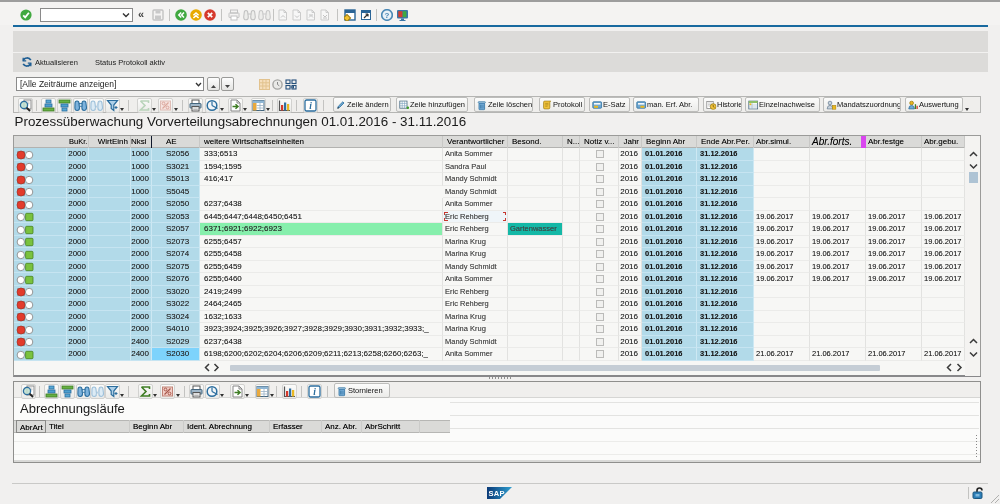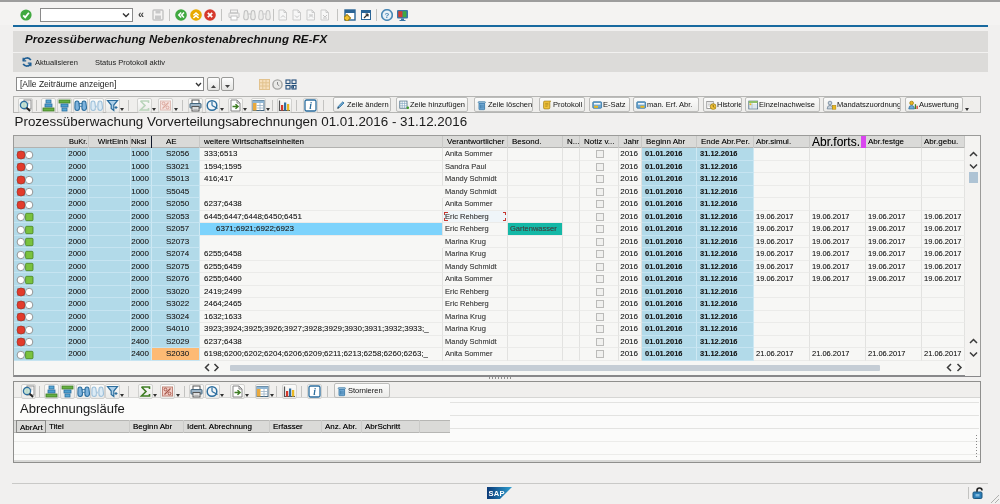--- a/index.html
+++ b/index.html
@@ -92,21 +92,20 @@
       </svg></div>
 <div style="position:absolute;left:396px;top:9px;line-height:0"><svg width="13" height="12" viewBox="0 0 13 12">
         <rect x="1" y="1" width="11" height="8.5" rx="1" fill="#3a76a8"></rect>
         <rect x="2.3" y="2.2" width="4.2" height="6" fill="#d23f31"></rect>
         <rect x="6.8" y="2.2" width="3.6" height="6" fill="#41a940"></rect>
         <rect x="5" y="9.5" width="3" height="1.5" fill="#3a76a8"></rect>
         <rect x="3.5" y="11" width="6" height="1" fill="#3a76a8"></rect>
       </svg></div>
 <div class="abs" style="left:13px;top:25px;width:975px;height:2px;background:#18699f"></div>
 <div class="abs" style="left:13px;top:31px;width:975px;height:41px;background:#dcdbd9"></div>
-<div class="abs" style="left:25px;top:32.5px;font-size:11.5px;font-weight:bold;font-style:italic;color:#111;letter-spacing:0.1px">Prozessüberwachung Nebenkostenabrechnung RE-FX</div>
 <div class="abs" style="left:13px;top:52px;width:975px;height:1px;background:#f2f1f0"></div>
 <div style="position:absolute;left:21px;top:56px;line-height:0"><svg width="12" height="12" viewBox="0 0 12 12">
         <path d="M9.8 4.2 A4.2 4.2 0 0 0 2.2 4.6" fill="none" stroke="#1f5e93" stroke-width="1.7"></path>
         <path d="M2.2 7.8 A4.2 4.2 0 0 0 9.8 7.4" fill="none" stroke="#1f5e93" stroke-width="1.7"></path>
         <path d="M2.2 1.8 V4.8 H5.2" fill="none" stroke="#1f5e93" stroke-width="1.3"></path>
         <path d="M9.8 10.2 V7.2 H6.8" fill="none" stroke="#1f5e93" stroke-width="1.3"></path>
       </svg></div>
 <div class="abs" style="left:35px;top:58px;font-size:7.5px;color:#222">Aktualisieren</div>
 <div class="abs" style="left:95px;top:58px;font-size:7.5px;color:#222">Status Protokoll aktiv</div>
 <div class="abs" style="left:16px;top:77px;width:188px;height:14px;background:#fff;border:1px solid #8a8a8a"></div>
@@ -293,38 +292,38 @@
           <path d="M1.5 11 Q1.5 6.5 5 6.5 Q8.5 6.5 8.5 11 Z" fill="#c8d4de" stroke="#6e8296"></path>
           <rect x="8" y="6.5" width="4.5" height="5" fill="#e9b821" stroke="#a07c10" stroke-width="0.7"></rect>
         </svg></span>Mandatszuordnung</div>
 <div class="abs" style="left:905px;top:97px;width:58px;height:15px;border:1px solid #bdbdbb;border-radius:2px;background:linear-gradient(#fcfcfb,#ebebe9);display:flex;align-items:center;padding:0 1px 0 2px;font-size:7.5px;color:#111;white-space:nowrap;overflow:hidden"><span style="line-height:0;margin-right:1px;flex:none;width:10px;height:12px;transform:scale(0.8);transform-origin:left center"><svg width="13" height="12" viewBox="0 0 13 12">
           <circle cx="4.5" cy="3.5" r="2.3" fill="#e9b821" stroke="#a07c10"></circle>
           <path d="M1 11 Q1 6.5 4.5 6.5 Q8 6.5 8 11 Z" fill="#6fa8d2" stroke="#2c6e9e"></path>
           <rect x="8.5" y="5" width="1.6" height="6" fill="#3f7d24"></rect>
           <rect x="10.6" y="7" width="1.6" height="4" fill="#d5392c"></rect>
         </svg></span>Auswertung</div>
 <div style="position:absolute;left:965px;top:108px;width:0;height:0;border-left:2.5px solid transparent;border-right:2.5px solid transparent;border-top:3.5px solid #333"></div>
-<div class="abs" style="left:14.5px;top:114px;font-size:13.4px;color:#1a1a1a">Prozessüberwachung Vorverteilungsabrechnungen 01.01.2016 - 31.12.2016</div>
+<div class="abs" style="left:14.5px;top:114px;font-size:13.4px;color:#1a1a1a">Prozessüberwachung Vorverteilungsabrechnungen 01.01.2016 - 31.11.2016</div>
 <div class="abs" style="left:13px;top:135px;width:968px;height:242px;background:#f7f7f5;border:1px solid #9b9b99;border-bottom:2px solid #88888a"></div>
 <div class="abs" style="left:14px;top:136px;width:951px;height:12px;background:#dadad8;border-bottom:1px solid #b2b2b0"></div>
 <div class="cell" style="left:14px;top:152px;width:53px;height:12px;font-size:8px;color:#000;line-height:12px;text-shadow:0 0 0.3px rgba(0,0,0,0.3);border-right:1px solid #c8c8c6;padding-left:4px;padding-left:5px;">Status VVAE</div>
 <div class="cell" style="left:67px;top:136px;width:22px;height:12px;font-size:7.5px;color:#000;line-height:12px;text-shadow:0 0 0.3px rgba(0,0,0,0.3);border-right:1px solid #c8c8c6;padding-left:2px;">BuKr.</div>
 <div class="cell" style="left:89px;top:136px;width:42px;height:12px;font-size:8px;color:#000;line-height:12px;text-shadow:0 0 0.3px rgba(0,0,0,0.3);border-right:1px solid #c8c8c6;text-align:right;padding-right:2px;">WirtEinh</div>
 <div class="cell" style="left:131px;top:136px;width:21px;height:12px;font-size:8px;color:#000;line-height:12px;text-shadow:0 0 0.3px rgba(0,0,0,0.3);border-right:1px solid #0f172a;text-align:right;padding-right:16px;">Nksl</div>
 <div class="cell" style="left:152px;top:136px;width:48px;height:12px;font-size:8px;color:#000;line-height:12px;text-shadow:0 0 0.3px rgba(0,0,0,0.3);border-right:1px solid #c8c8c6;padding-left:14px;">AE</div>
 <div class="cell" style="left:200px;top:136px;width:243px;height:12px;font-size:8px;color:#000;line-height:12px;text-shadow:0 0 0.3px rgba(0,0,0,0.3);border-right:1px solid #c8c8c6;padding-left:4px;">weitere Wirtschaftseinheiten</div>
 <div class="cell" style="left:443px;top:136px;width:65px;height:12px;font-size:8px;color:#000;line-height:12px;text-shadow:0 0 0.3px rgba(0,0,0,0.3);border-right:1px solid #c8c8c6;padding-left:4px;">Verantwortlicher</div>
 <div class="cell" style="left:508px;top:136px;width:55px;height:12px;font-size:8px;color:#000;line-height:12px;text-shadow:0 0 0.3px rgba(0,0,0,0.3);border-right:1px solid #c8c8c6;padding-left:4px;">Besond.</div>
 <div class="cell" style="left:563px;top:136px;width:17px;height:12px;font-size:8px;color:#000;line-height:12px;text-shadow:0 0 0.3px rgba(0,0,0,0.3);border-right:1px solid #c8c8c6;padding-left:4px;">N...</div>
 <div class="cell" style="left:580px;top:136px;width:39px;height:12px;font-size:8px;color:#000;line-height:12px;text-shadow:0 0 0.3px rgba(0,0,0,0.3);border-right:1px solid #c8c8c6;padding-left:4px;">Notiz v...</div>
 <div class="cell" style="left:619px;top:136px;width:23px;height:12px;font-size:8px;color:#000;line-height:12px;text-shadow:0 0 0.3px rgba(0,0,0,0.3);border-right:1px solid #c8c8c6;text-align:right;padding-right:2px;">Jahr</div>
 <div class="cell" style="left:642px;top:136px;width:55px;height:12px;font-size:8px;color:#000;line-height:12px;text-shadow:0 0 0.3px rgba(0,0,0,0.3);border-right:1px solid #c8c8c6;padding-left:4px;">Beginn Abr</div>
 <div class="cell" style="left:697px;top:136px;width:57px;height:12px;font-size:8px;color:#000;line-height:12px;text-shadow:0 0 0.3px rgba(0,0,0,0.3);border-right:1px solid #c8c8c6;padding-left:4px;">Ende Abr.Per.</div>
 <div class="cell" style="left:754px;top:136px;width:56px;height:12px;font-size:8px;color:#000;line-height:12px;text-shadow:0 0 0.3px rgba(0,0,0,0.3);border-right:1px solid #c8c8c6;padding-left:2px;">Abr.simul.</div>
-<div class="cell" style="left:810px;top:136px;width:56px;height:12px;font-size:12px;color:#000;line-height:12px;text-shadow:0 0 0.3px rgba(0,0,0,0.3);border-right:5px solid #d946ef;padding-left:2px;">Abr.forts.</div>
+<div class="cell" style="left:810px;top:136px;width:56px;height:12px;font-size:10px;color:#000;line-height:12px;text-shadow:0 0 0.3px rgba(0,0,0,0.3);border-right:5px solid #d946ef;padding-left:2px;font-style:italic;">Abr.forts.</div>
 <div class="cell" style="left:866px;top:136px;width:56px;height:12px;font-size:8px;color:#000;line-height:12px;text-shadow:0 0 0.3px rgba(0,0,0,0.3);border-right:1px solid #c8c8c6;padding-left:2px;">Abr.festge</div>
 <div class="cell" style="left:922px;top:136px;width:43px;height:12px;font-size:8px;color:#000;line-height:12px;text-shadow:0 0 0.3px rgba(0,0,0,0.3);border-right:1px solid #c8c8c6;padding-left:2px;">Abr.gebu.</div>
 <div class="cell" style="left:14px;top:148.00px;width:53px;height:12.53px;background:#b2dae9;border-bottom:1px solid #c6e4f1;border-right:1px solid #cde8f3;font-size:8px;line-height:12.53px;color:#2b2b2b;text-shadow:0 0 0.4px rgba(0,0,0,0.45);">
       <span style="position:absolute;left:2px;top:1.5px;line-height:0"><svg width="19" height="10" viewBox="0 0 19 10">
           <path d="M1.6 2.6 V1.6 H2.6 M7.4 1.6 H8.4 V2.6 M8.4 7.4 V8.4 H7.4 M2.6 8.4 H1.6 V7.4" fill="none" stroke="#666" stroke-width="0.7"></path>
           <circle cx="5" cy="5" r="4" fill="#e23b2c" stroke="#a32d1f" stroke-width="0.7"></circle>
           <circle cx="13.1" cy="5" r="3.7" fill="#fff" stroke="#8a8a8a" stroke-width="0.9"></circle>
         </svg></span>
     </div>
 <div class="cell" style="left:67px;top:148.00px;width:22px;height:12.53px;background:#b2dae9;border-bottom:1px solid #c6e4f1;border-right:1px solid #cde8f3;font-size:8px;line-height:12.53px;color:#2b2b2b;text-shadow:0 0 0.4px rgba(0,0,0,0.45);text-align:right;padding-right:2px;">2000</div>
@@ -471,21 +470,21 @@
 <div class="cell" style="left:14px;top:223.18px;width:53px;height:12.53px;background:#b2dae9;border-bottom:1px solid #c6e4f1;border-right:1px solid #cde8f3;font-size:8px;line-height:12.53px;color:#2b2b2b;text-shadow:0 0 0.4px rgba(0,0,0,0.45);">
       <span style="position:absolute;left:2px;top:1.5px;line-height:0"><svg width="19" height="10" viewBox="0 0 19 10">
           <circle cx="4.8" cy="5" r="3.7" fill="#fff" stroke="#8a8a8a" stroke-width="0.9"></circle>
           <rect x="9.6" y="1.3" width="7.4" height="7.4" rx="1" fill="#7ac23e" stroke="#46821f" stroke-width="0.8"></rect>
         </svg></span>
     </div>
 <div class="cell" style="left:67px;top:223.18px;width:22px;height:12.53px;background:#b2dae9;border-bottom:1px solid #c6e4f1;border-right:1px solid #cde8f3;font-size:8px;line-height:12.53px;color:#2b2b2b;text-shadow:0 0 0.4px rgba(0,0,0,0.45);text-align:right;padding-right:2px;">2000</div>
 <div class="cell" style="left:89px;top:223.18px;width:42px;height:12.53px;background:#b2dae9;border-bottom:1px solid #c6e4f1;border-right:1px solid #cde8f3;font-size:8px;line-height:12.53px;color:#2b2b2b;text-shadow:0 0 0.4px rgba(0,0,0,0.45);"></div>
 <div class="cell" style="left:131px;top:223.18px;width:21px;height:12.53px;background:#b2dae9;border-bottom:1px solid #c6e4f1;border-right:1px solid #cde8f3;font-size:8px;line-height:12.53px;color:#2b2b2b;text-shadow:0 0 0.4px rgba(0,0,0,0.45);text-align:right;padding-right:2px;">2000</div>
 <div class="cell" style="left:152px;top:223.18px;width:48px;height:12.53px;background:#b2dae9;border-bottom:1px solid #c6e4f1;border-right:1px solid #cde8f3;font-size:8px;line-height:12.53px;color:#2b2b2b;text-shadow:0 0 0.4px rgba(0,0,0,0.45);padding-left:14px;">S2057</div>
-<div class="cell" style="left:200px;top:223.18px;width:243px;height:12.53px;background:#7dd3fc;border-bottom:1px solid #ebebe9;border-right:1px solid #e2e2e0;font-size:8px;line-height:12.53px;color:#2b2b2b;text-shadow:0 0 0.4px rgba(0,0,0,0.45);padding-left:16px;">6371;6921;6922;6923</div>
+<div class="cell" style="left:200px;top:223.18px;width:243px;height:12.53px;background:#86efac;border-bottom:1px solid #ebebe9;border-right:1px solid #e2e2e0;font-size:8px;line-height:12.53px;color:#2b2b2b;text-shadow:0 0 0.4px rgba(0,0,0,0.45);padding-left:4px;">6371;6921;6922;6923</div>
 <div class="cell" style="left:443px;top:223.18px;width:65px;height:12.53px;background:#f7f7f5;border-bottom:1px solid #ebebe9;border-right:1px solid #e2e2e0;font-size:7.5px;line-height:12.53px;color:#2b2b2b;text-shadow:0 0 0.4px rgba(0,0,0,0.45);padding-left:2px;color:#4c4c4c;">Eric Rehberg</div>
 <div class="cell" style="left:508px;top:223.18px;width:55px;height:12.53px;background:#14b8a6;border-bottom:1px solid #ebebe9;border-right:1px solid #e2e2e0;font-size:7.5px;line-height:12.53px;color:#2b2b2b;text-shadow:0 0 0.4px rgba(0,0,0,0.45);padding-left:2px;color:#4c4c4c;">Gartenwasser</div>
 <div class="cell" style="left:563px;top:223.18px;width:17px;height:12.53px;background:#f7f7f5;border-bottom:1px solid #ebebe9;border-right:1px solid #e2e2e0;font-size:8px;line-height:12.53px;color:#2b2b2b;text-shadow:0 0 0.4px rgba(0,0,0,0.45);"></div>
 <div class="cell" style="left:580px;top:223.18px;width:39px;height:12.53px;background:#f7f7f5;border-bottom:1px solid #ebebe9;border-right:1px solid #e2e2e0;font-size:8px;line-height:12.53px;color:#2b2b2b;text-shadow:0 0 0.4px rgba(0,0,0,0.45);">
       <span style="position:absolute;left:16px;top:2px;width:8px;height:8px;background:#f1f1ef;border:1px solid #bbbbb9"></span>
     </div>
 <div class="cell" style="left:619px;top:223.18px;width:23px;height:12.53px;background:#f7f7f5;border-bottom:1px solid #ebebe9;border-right:1px solid #e2e2e0;font-size:8px;line-height:12.53px;color:#2b2b2b;text-shadow:0 0 0.4px rgba(0,0,0,0.45);text-align:right;padding-right:3px;">2016</div>
 <div class="cell" style="left:642px;top:223.18px;width:55px;height:12.53px;background:#b2dae9;border-bottom:1px solid #c6e4f1;border-right:1px solid #cde8f3;font-size:7.5px;line-height:12.53px;color:#2b2b2b;text-shadow:0 0 0.4px rgba(0,0,0,0.45);padding-left:3px;font-weight:bold;color:#1c1c1c;">01.01.2016</div>
 <div class="cell" style="left:697px;top:223.18px;width:57px;height:12.53px;background:#b2dae9;border-bottom:1px solid #c6e4f1;border-right:1px solid #cde8f3;font-size:7.5px;line-height:12.53px;color:#2b2b2b;text-shadow:0 0 0.4px rgba(0,0,0,0.45);padding-left:3px;font-weight:bold;color:#1c1c1c;">31.12.2016</div>
 <div class="cell" style="left:754px;top:223.18px;width:56px;height:12.53px;background:#f7f7f5;border-bottom:1px solid #ebebe9;border-right:1px solid #e2e2e0;font-size:7.5px;line-height:12.53px;color:#2b2b2b;text-shadow:0 0 0.4px rgba(0,0,0,0.45);padding-left:2px;">19.06.2017</div>
@@ -495,20 +494,21 @@
 <div class="cell" style="left:14px;top:235.71px;width:53px;height:12.53px;background:#b2dae9;border-bottom:1px solid #c6e4f1;border-right:1px solid #cde8f3;font-size:8px;line-height:12.53px;color:#2b2b2b;text-shadow:0 0 0.4px rgba(0,0,0,0.45);">
       <span style="position:absolute;left:2px;top:1.5px;line-height:0"><svg width="19" height="10" viewBox="0 0 19 10">
           <circle cx="4.8" cy="5" r="3.7" fill="#fff" stroke="#8a8a8a" stroke-width="0.9"></circle>
           <rect x="9.6" y="1.3" width="7.4" height="7.4" rx="1" fill="#7ac23e" stroke="#46821f" stroke-width="0.8"></rect>
         </svg></span>
     </div>
 <div class="cell" style="left:67px;top:235.71px;width:22px;height:12.53px;background:#b2dae9;border-bottom:1px solid #c6e4f1;border-right:1px solid #cde8f3;font-size:8px;line-height:12.53px;color:#2b2b2b;text-shadow:0 0 0.4px rgba(0,0,0,0.45);text-align:right;padding-right:2px;">2000</div>
 <div class="cell" style="left:89px;top:235.71px;width:42px;height:12.53px;background:#b2dae9;border-bottom:1px solid #c6e4f1;border-right:1px solid #cde8f3;font-size:8px;line-height:12.53px;color:#2b2b2b;text-shadow:0 0 0.4px rgba(0,0,0,0.45);"></div>
 <div class="cell" style="left:131px;top:235.71px;width:21px;height:12.53px;background:#b2dae9;border-bottom:1px solid #c6e4f1;border-right:1px solid #cde8f3;font-size:8px;line-height:12.53px;color:#2b2b2b;text-shadow:0 0 0.4px rgba(0,0,0,0.45);text-align:right;padding-right:2px;">2000</div>
 <div class="cell" style="left:152px;top:235.71px;width:48px;height:12.53px;background:#b2dae9;border-bottom:1px solid #c6e4f1;border-right:1px solid #cde8f3;font-size:8px;line-height:12.53px;color:#2b2b2b;text-shadow:0 0 0.4px rgba(0,0,0,0.45);padding-left:14px;">S2073</div>
+<div class="cell" style="left:200px;top:235.71px;width:243px;height:12.53px;background:#f7f7f5;border-bottom:1px solid #ebebe9;border-right:1px solid #e2e2e0;font-size:8px;line-height:12.53px;color:#2b2b2b;text-shadow:0 0 0.4px rgba(0,0,0,0.45);padding-left:4px;">6255;6457</div>
 <div class="cell" style="left:443px;top:235.71px;width:65px;height:12.53px;background:#f7f7f5;border-bottom:1px solid #ebebe9;border-right:1px solid #e2e2e0;font-size:7.5px;line-height:12.53px;color:#2b2b2b;text-shadow:0 0 0.4px rgba(0,0,0,0.45);padding-left:2px;color:#4c4c4c;">Marina Krug</div>
 <div class="cell" style="left:508px;top:235.71px;width:55px;height:12.53px;background:#f7f7f5;border-bottom:1px solid #ebebe9;border-right:1px solid #e2e2e0;font-size:7.5px;line-height:12.53px;color:#2b2b2b;text-shadow:0 0 0.4px rgba(0,0,0,0.45);padding-left:2px;color:#4c4c4c;"></div>
 <div class="cell" style="left:563px;top:235.71px;width:17px;height:12.53px;background:#f7f7f5;border-bottom:1px solid #ebebe9;border-right:1px solid #e2e2e0;font-size:8px;line-height:12.53px;color:#2b2b2b;text-shadow:0 0 0.4px rgba(0,0,0,0.45);"></div>
 <div class="cell" style="left:580px;top:235.71px;width:39px;height:12.53px;background:#f7f7f5;border-bottom:1px solid #ebebe9;border-right:1px solid #e2e2e0;font-size:8px;line-height:12.53px;color:#2b2b2b;text-shadow:0 0 0.4px rgba(0,0,0,0.45);">
       <span style="position:absolute;left:16px;top:2px;width:8px;height:8px;background:#f1f1ef;border:1px solid #bbbbb9"></span>
     </div>
 <div class="cell" style="left:619px;top:235.71px;width:23px;height:12.53px;background:#f7f7f5;border-bottom:1px solid #ebebe9;border-right:1px solid #e2e2e0;font-size:8px;line-height:12.53px;color:#2b2b2b;text-shadow:0 0 0.4px rgba(0,0,0,0.45);text-align:right;padding-right:3px;">2016</div>
 <div class="cell" style="left:642px;top:235.71px;width:55px;height:12.53px;background:#b2dae9;border-bottom:1px solid #c6e4f1;border-right:1px solid #cde8f3;font-size:7.5px;line-height:12.53px;color:#2b2b2b;text-shadow:0 0 0.4px rgba(0,0,0,0.45);padding-left:3px;font-weight:bold;color:#1c1c1c;">01.01.2016</div>
 <div class="cell" style="left:697px;top:235.71px;width:57px;height:12.53px;background:#b2dae9;border-bottom:1px solid #c6e4f1;border-right:1px solid #cde8f3;font-size:7.5px;line-height:12.53px;color:#2b2b2b;text-shadow:0 0 0.4px rgba(0,0,0,0.45);padding-left:3px;font-weight:bold;color:#1c1c1c;">31.12.2016</div>
 <div class="cell" style="left:754px;top:235.71px;width:56px;height:12.53px;background:#f7f7f5;border-bottom:1px solid #ebebe9;border-right:1px solid #e2e2e0;font-size:7.5px;line-height:12.53px;color:#2b2b2b;text-shadow:0 0 0.4px rgba(0,0,0,0.45);padding-left:2px;">19.06.2017</div>
@@ -714,21 +714,21 @@
 <div class="cell" style="left:922px;top:335.95px;width:43px;height:12.53px;background:#f7f7f5;border-bottom:1px solid #ebebe9;border-right:1px solid #e2e2e0;font-size:7.5px;line-height:12.53px;color:#2b2b2b;text-shadow:0 0 0.4px rgba(0,0,0,0.45);padding-left:2px;"></div>
 <div class="cell" style="left:14px;top:348.48px;width:53px;height:12.53px;background:#b2dae9;border-bottom:1px solid #c6e4f1;border-right:1px solid #cde8f3;font-size:8px;line-height:12.53px;color:#2b2b2b;text-shadow:0 0 0.4px rgba(0,0,0,0.45);">
       <span style="position:absolute;left:2px;top:1.5px;line-height:0"><svg width="19" height="10" viewBox="0 0 19 10">
           <circle cx="4.8" cy="5" r="3.7" fill="#fff" stroke="#8a8a8a" stroke-width="0.9"></circle>
           <rect x="9.6" y="1.3" width="7.4" height="7.4" rx="1" fill="#7ac23e" stroke="#46821f" stroke-width="0.8"></rect>
         </svg></span>
     </div>
 <div class="cell" style="left:67px;top:348.48px;width:22px;height:12.53px;background:#b2dae9;border-bottom:1px solid #c6e4f1;border-right:1px solid #cde8f3;font-size:8px;line-height:12.53px;color:#2b2b2b;text-shadow:0 0 0.4px rgba(0,0,0,0.45);text-align:right;padding-right:2px;">2000</div>
 <div class="cell" style="left:89px;top:348.48px;width:42px;height:12.53px;background:#b2dae9;border-bottom:1px solid #c6e4f1;border-right:1px solid #cde8f3;font-size:8px;line-height:12.53px;color:#2b2b2b;text-shadow:0 0 0.4px rgba(0,0,0,0.45);"></div>
 <div class="cell" style="left:131px;top:348.48px;width:21px;height:12.53px;background:#b2dae9;border-bottom:1px solid #c6e4f1;border-right:1px solid #cde8f3;font-size:8px;line-height:12.53px;color:#2b2b2b;text-shadow:0 0 0.4px rgba(0,0,0,0.45);text-align:right;padding-right:2px;">2400</div>
-<div class="cell" style="left:152px;top:348.48px;width:48px;height:12.53px;background:#fdba74;border-bottom:1px solid #c6e4f1;border-right:1px solid #cde8f3;font-size:8px;line-height:12.53px;color:#2b2b2b;text-shadow:0 0 0.4px rgba(0,0,0,0.45);padding-left:14px;">S2030</div>
+<div class="cell" style="left:152px;top:348.48px;width:48px;height:12.53px;background:#7dd3fc;border-bottom:1px solid #c6e4f1;border-right:1px solid #cde8f3;font-size:8px;line-height:12.53px;color:#2b2b2b;text-shadow:0 0 0.4px rgba(0,0,0,0.45);padding-left:14px;">S2030</div>
 <div class="cell" style="left:200px;top:348.48px;width:243px;height:12.53px;background:#f7f7f5;border-bottom:1px solid #ebebe9;border-right:1px solid #e2e2e0;font-size:8px;line-height:12.53px;color:#2b2b2b;text-shadow:0 0 0.4px rgba(0,0,0,0.45);padding-left:4px;">6198;6200;6202;6204;6206;6209;6211;6213;6258;6260;6263;_</div>
 <div class="cell" style="left:443px;top:348.48px;width:65px;height:12.53px;background:#f7f7f5;border-bottom:1px solid #ebebe9;border-right:1px solid #e2e2e0;font-size:7.5px;line-height:12.53px;color:#2b2b2b;text-shadow:0 0 0.4px rgba(0,0,0,0.45);padding-left:2px;color:#4c4c4c;">Anita Sommer</div>
 <div class="cell" style="left:508px;top:348.48px;width:55px;height:12.53px;background:#f7f7f5;border-bottom:1px solid #ebebe9;border-right:1px solid #e2e2e0;font-size:7.5px;line-height:12.53px;color:#2b2b2b;text-shadow:0 0 0.4px rgba(0,0,0,0.45);padding-left:2px;color:#4c4c4c;"></div>
 <div class="cell" style="left:563px;top:348.48px;width:17px;height:12.53px;background:#f7f7f5;border-bottom:1px solid #ebebe9;border-right:1px solid #e2e2e0;font-size:8px;line-height:12.53px;color:#2b2b2b;text-shadow:0 0 0.4px rgba(0,0,0,0.45);"></div>
 <div class="cell" style="left:580px;top:348.48px;width:39px;height:12.53px;background:#f7f7f5;border-bottom:1px solid #ebebe9;border-right:1px solid #e2e2e0;font-size:8px;line-height:12.53px;color:#2b2b2b;text-shadow:0 0 0.4px rgba(0,0,0,0.45);">
       <span style="position:absolute;left:16px;top:2px;width:8px;height:8px;background:#f1f1ef;border:1px solid #bbbbb9"></span>
     </div>
 <div class="cell" style="left:619px;top:348.48px;width:23px;height:12.53px;background:#f7f7f5;border-bottom:1px solid #ebebe9;border-right:1px solid #e2e2e0;font-size:8px;line-height:12.53px;color:#2b2b2b;text-shadow:0 0 0.4px rgba(0,0,0,0.45);text-align:right;padding-right:3px;">2016</div>
 <div class="cell" style="left:642px;top:348.48px;width:55px;height:12.53px;background:#b2dae9;border-bottom:1px solid #c6e4f1;border-right:1px solid #cde8f3;font-size:7.5px;line-height:12.53px;color:#2b2b2b;text-shadow:0 0 0.4px rgba(0,0,0,0.45);padding-left:3px;font-weight:bold;color:#1c1c1c;">01.01.2016</div>
 <div class="cell" style="left:697px;top:348.48px;width:57px;height:12.53px;background:#b2dae9;border-bottom:1px solid #c6e4f1;border-right:1px solid #cde8f3;font-size:7.5px;line-height:12.53px;color:#2b2b2b;text-shadow:0 0 0.4px rgba(0,0,0,0.45);padding-left:3px;font-weight:bold;color:#1c1c1c;">31.12.2016</div>

